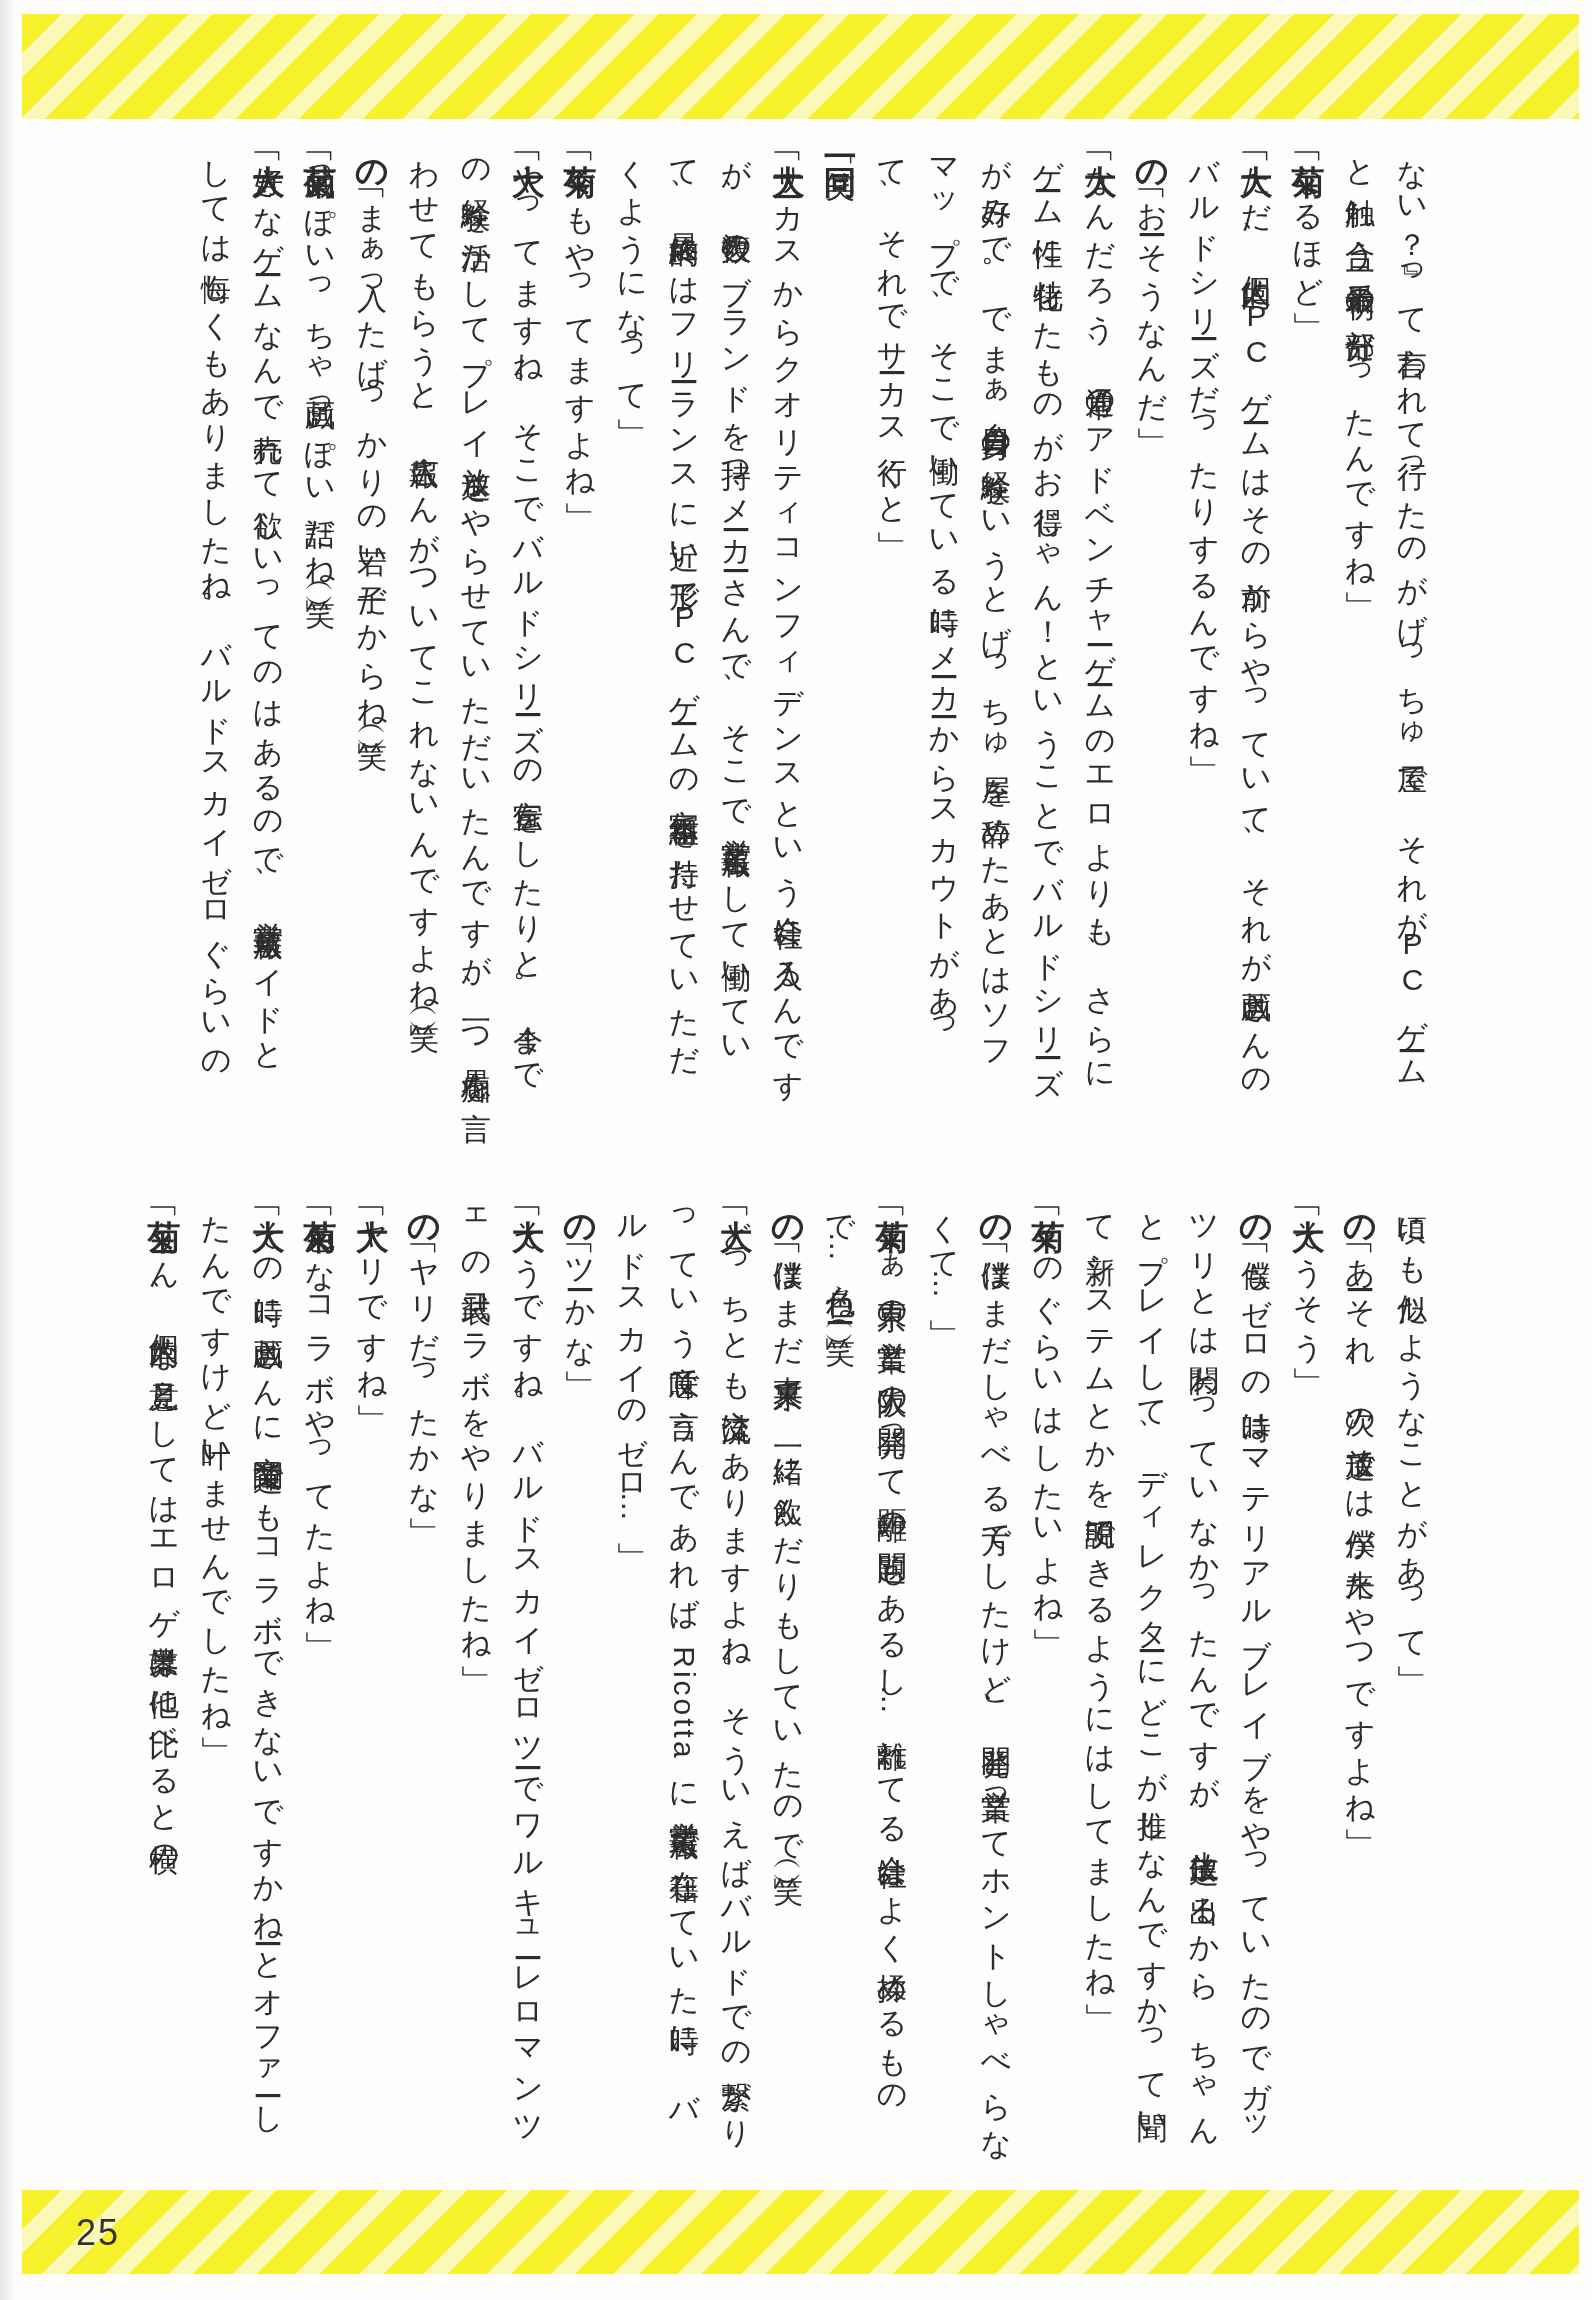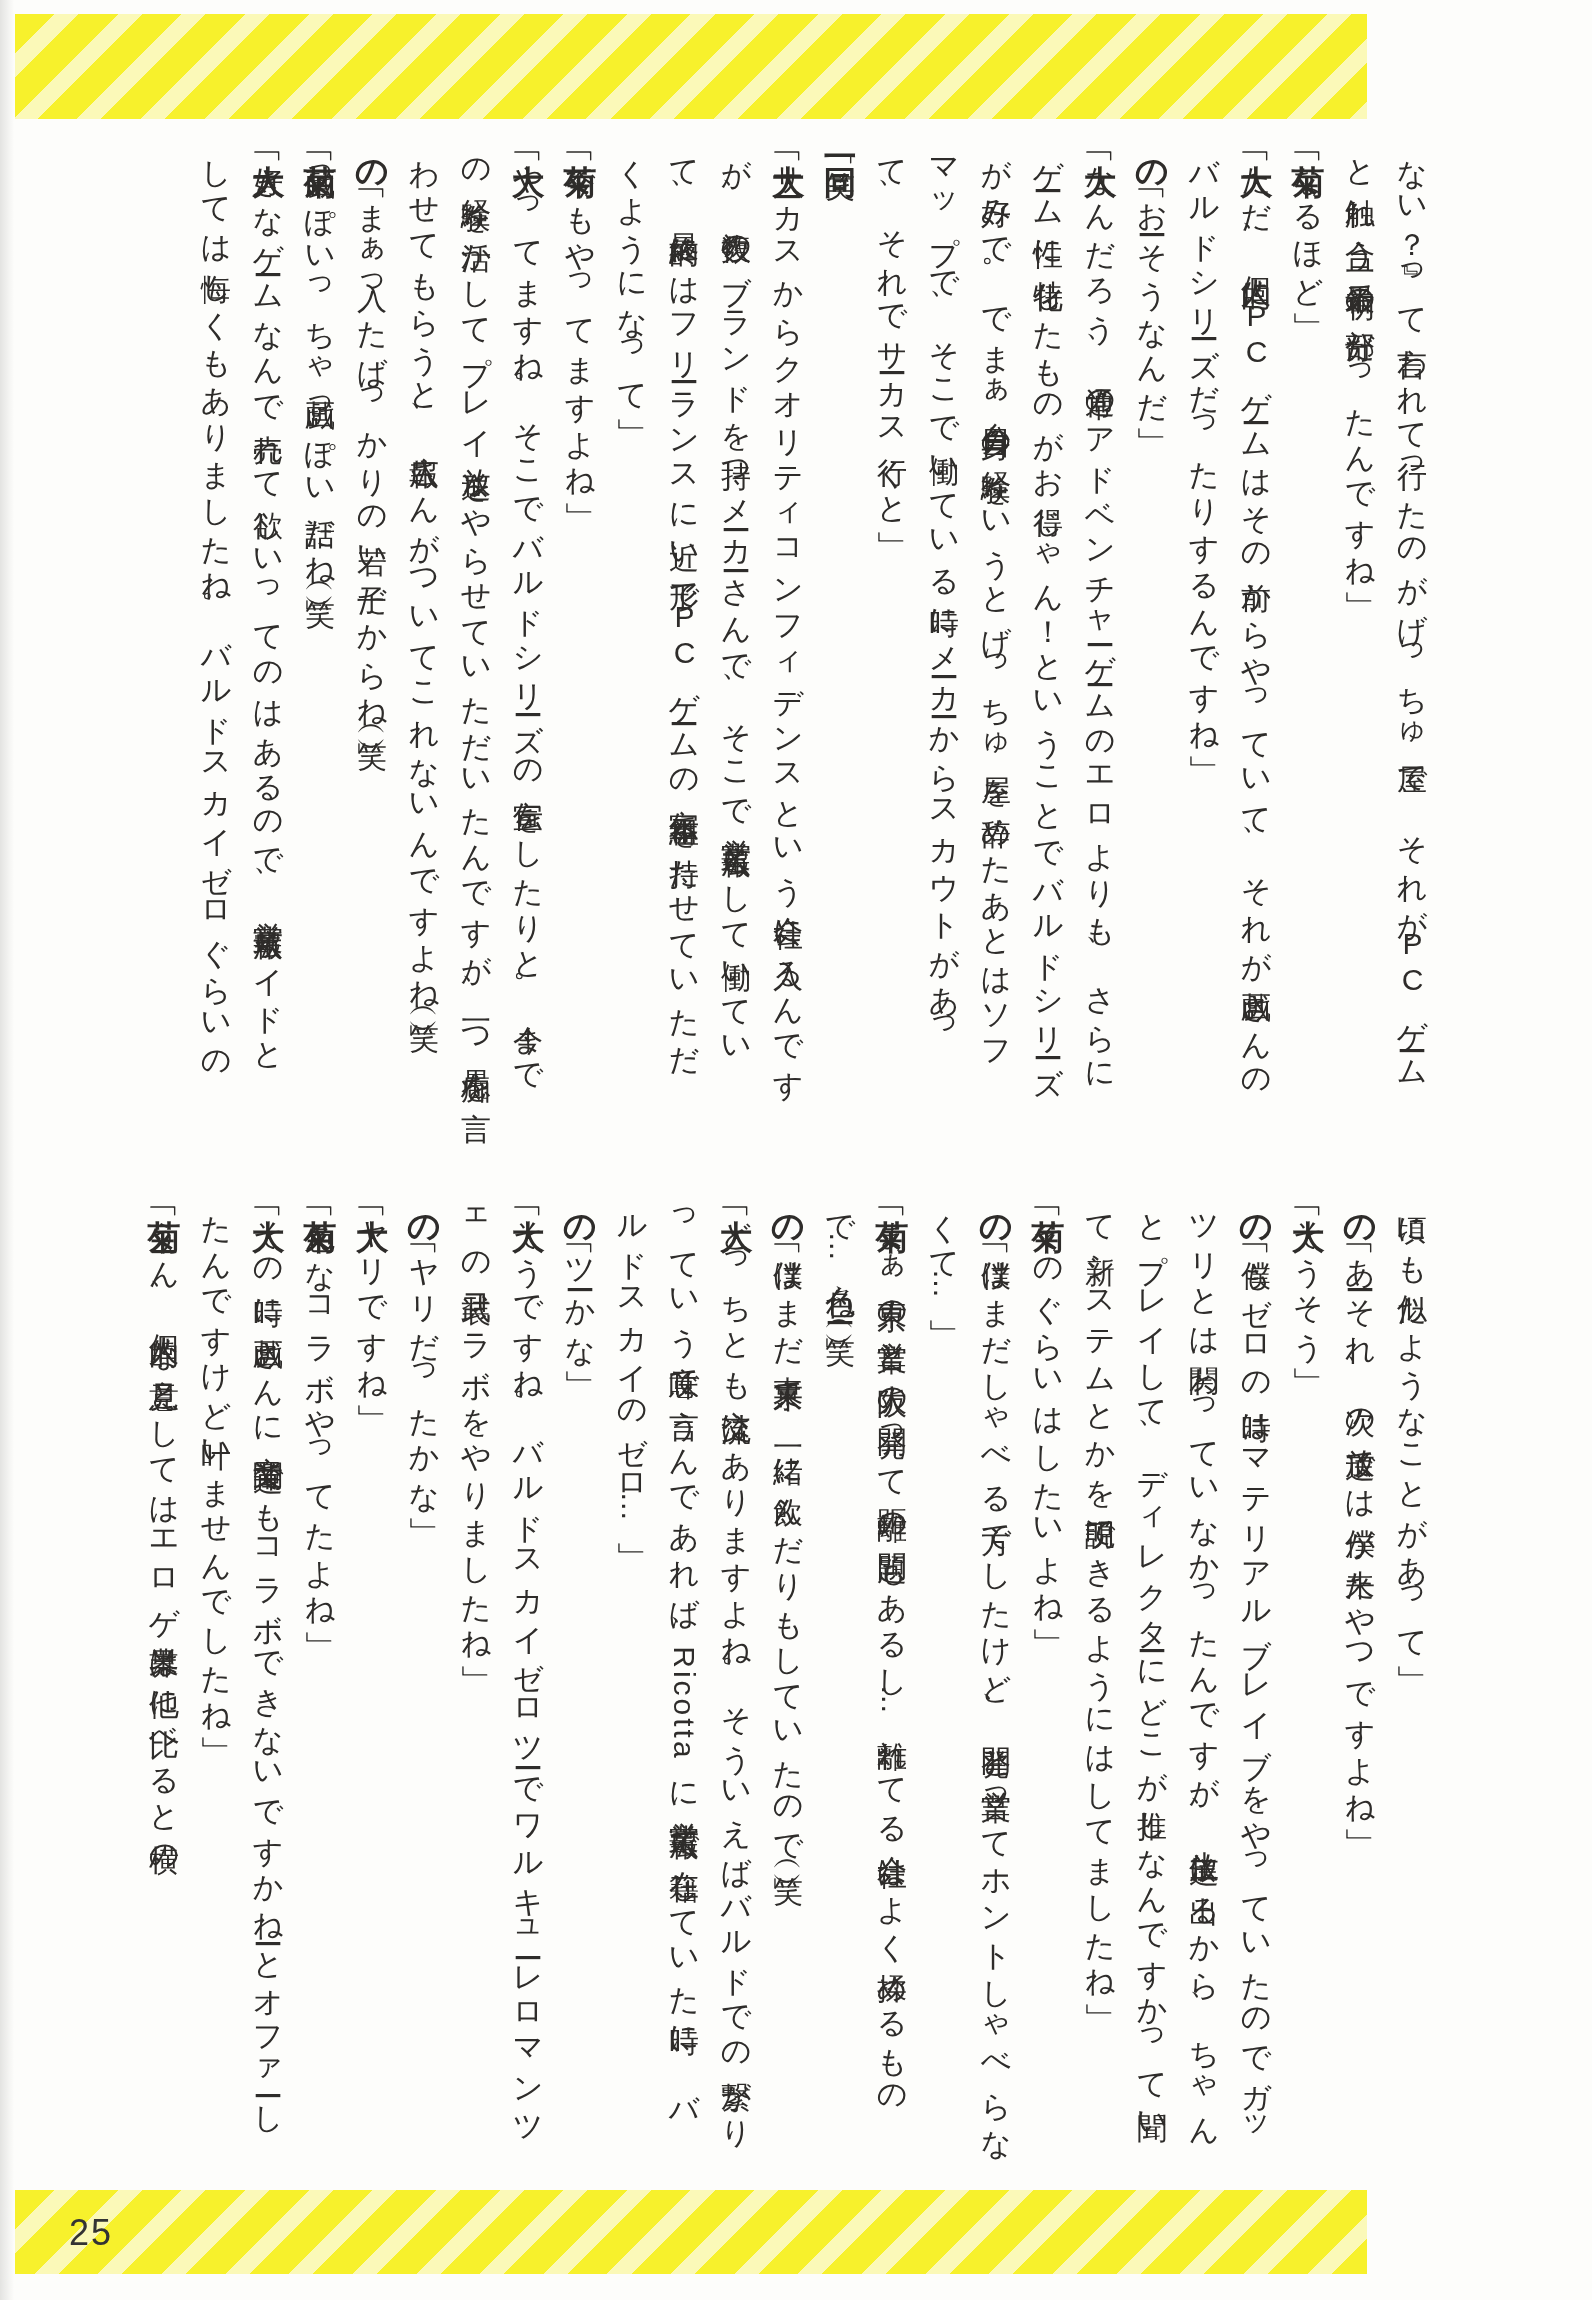--- a/index.html
+++ b/index.html
@@ -19,21 +19,21 @@
     background:var(--paper);
     overflow:hidden;
   }
   
   .page::before{
     content:"";position:absolute;left:0;top:0;bottom:0;width:14px;
     background:linear-gradient(90deg,rgba(0,0,0,0.10),rgba(0,0,0,0));
     pointer-events:none;
   }
   .stripe-bar{
-    position:absolute;left:15px;width:1352px;
+    position:absolute;left:22px;width:1557px;
     background:repeating-linear-gradient(135deg,
       var(--stripe-bright) 0 28px,
       var(--stripe-pale) 28px 45px);
   }
   .stripe-bar.top{top:14px;height:105px;}
   .stripe-bar.bottom{top:2190px;height:84px;}
   .page-num{
     position:absolute;left:54px;top:22px;
     font-size:36px;font-weight:400;color:#333;
     letter-spacing:2px;

